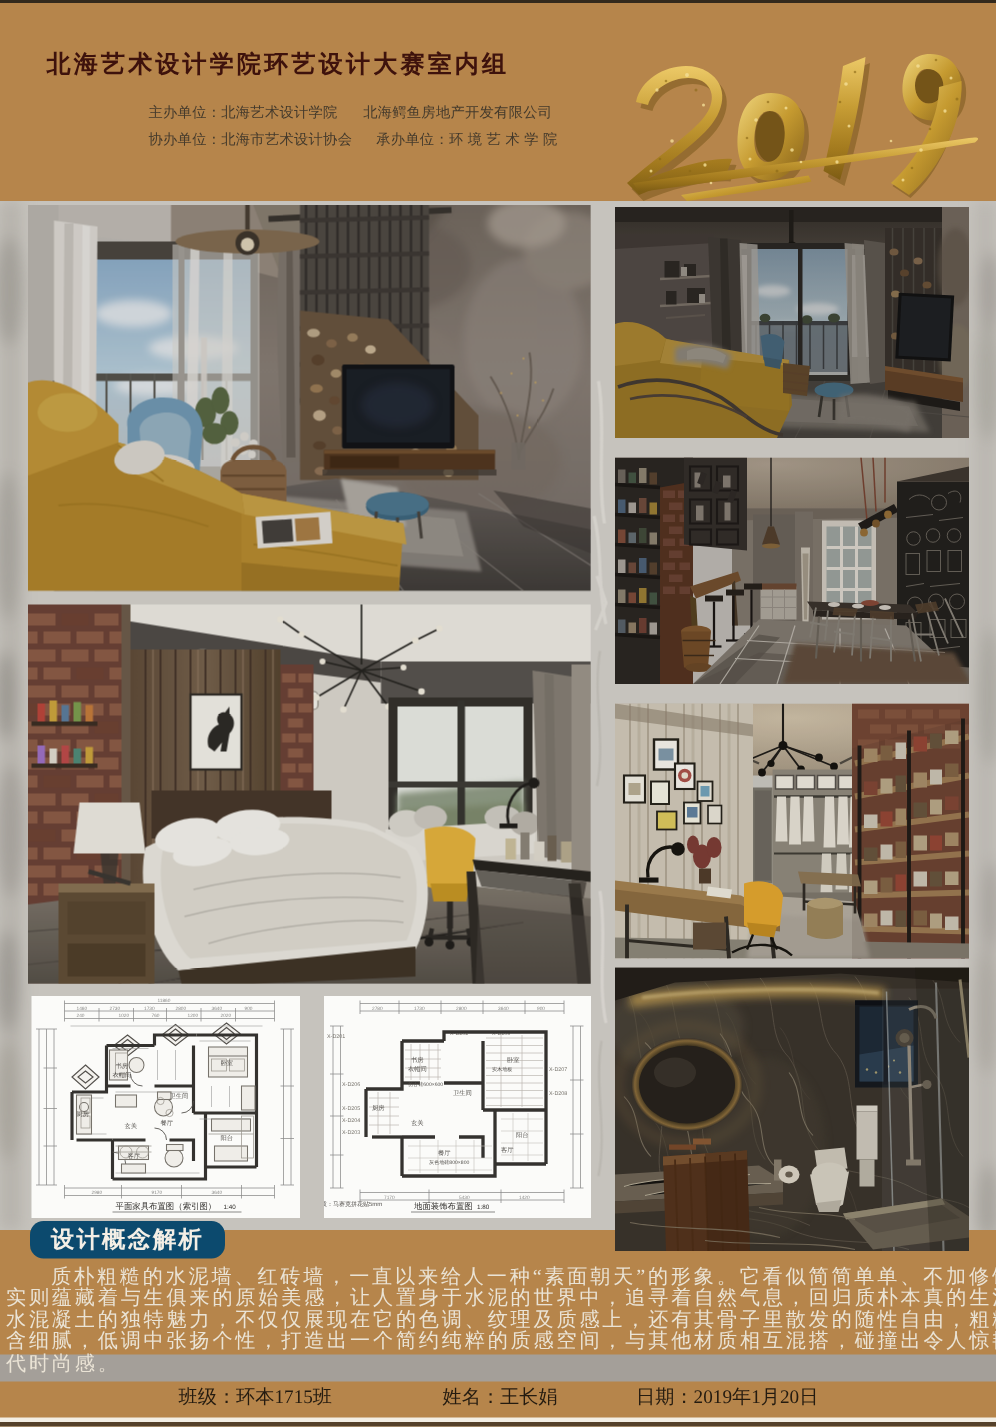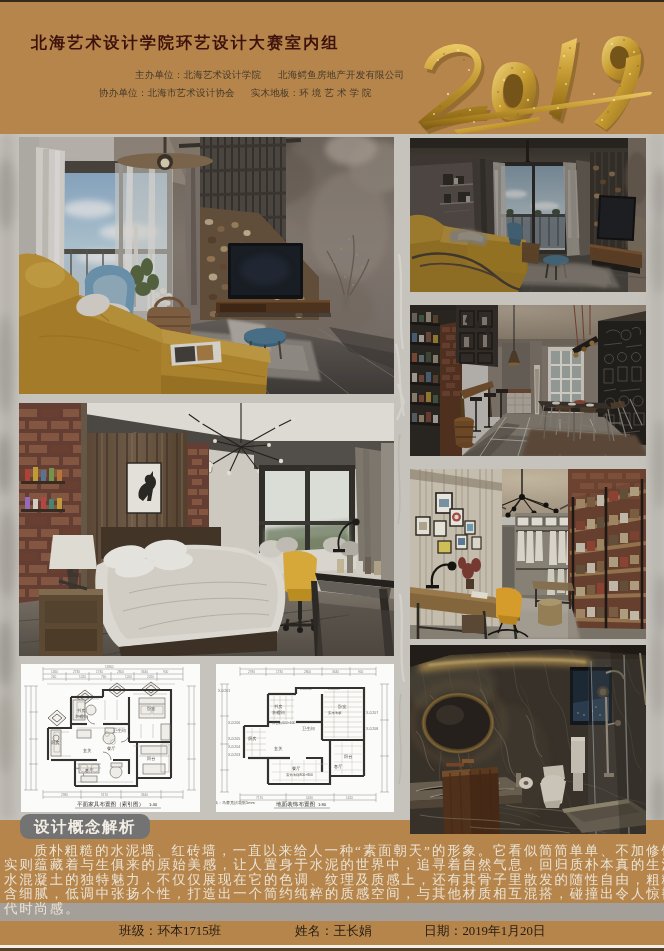--- a/index.html
+++ b/index.html
@@ -7,23 +7,23 @@
        background:#b6854b;font-family:"Liberation Sans",sans-serif;}
   .abs{position:absolute;}
 </style>
 </head>
 <body>
 
 <div class="abs" style="left:0;top:0;width:664px;height:2px;background:#33291c;"></div>
 
 <div class="abs" style="left:31px;top:33px;width:420px;font-weight:bold;font-size:16px;letter-spacing:2.15px;color:#3e120c;">北海艺术设计学院环艺设计大赛室内组</div>
 
-<div class="abs" style="left:99px;top:69px;font-size:9.5px;color:#443a2c;letter-spacing:0.2px;margin-left:36px;">主办单位：北海艺术设计学院<span style="margin-left:17px;">北海鳄鱼房地产开发有限公司</span></div>
-
-<div class="abs" style="left:99px;top:87px;font-size:9.5px;color:#443a2c;letter-spacing:0.2px;">协办单位：北海市艺术设计协会<span style="margin-left:16px;">实木地板：环 境 艺 术 学 院</span></div>
+<div class="abs" style="left:99px;top:69px;font-size:9.5px;color:#443a2c;letter-spacing:0.2px;">主办单位：北海艺术设计学院<span style="margin-left:17px;">北海鳄鱼房地产开发有限公司</span></div>
+
+<div class="abs" style="left:99px;top:87px;font-size:9.5px;color:#443a2c;letter-spacing:0.2px;">协办单位：北海市艺术设计协会<span style="margin-left:16px;">承办单位：环 境 艺 术 学 院</span></div>
 
 <div class="abs" style="left:414px;top:22px;">
 <svg width="250" height="112" viewBox="0 0 250 112">
   <defs>
     <linearGradient id="gold" x1="0" y1="0" x2="0" y2="1">
       <stop offset="0" stop-color="#ecc967"></stop>
       <stop offset="0.4" stop-color="#c79d35"></stop>
       <stop offset="0.75" stop-color="#a37a1e"></stop>
       <stop offset="1" stop-color="#7d5c14"></stop>
     </linearGradient>
@@ -1702,21 +1702,21 @@
         <text x="70" y="112">灰色地砖800×800</text>
  </g>
 
  <text x="60" y="142" font-size="5.6" fill="#2f2d2a" font-family="Liberation Sans">地面装饰布置图</text>
  <text x="102" y="142" font-size="4.2" fill="#2f2d2a" font-family="Liberation Sans">1:80</text>
  <line x1="58" y1="144" x2="114" y2="144" stroke="#8a8a88" stroke-width="0.7"></line>
  <text x="-14" y="140" font-size="4" fill="#55524e" font-family="Liberation Sans">地面材质：马赛克拼花贴5mm</text>
 </svg>
 </div>
 
-<div class="abs" style="left:20px;top:814px;width:130px;height:25px;background:#737373;border-radius:9px;color:#f4efe6;font-weight:bold;font-size:15.5px;text-align:center;line-height:25px;letter-spacing:1.5px;">设计概念解析</div>
+<div class="abs" style="left:20px;top:814px;width:130px;height:25px;background:#0c4a6e;border-radius:9px;color:#f4efe6;font-weight:bold;font-size:15.5px;text-align:center;line-height:25px;letter-spacing:1.5px;">设计概念解析</div>
 
 <div class="abs" style="left:0;top:903px;width:664px;height:18px;background:#a49f99;"></div>
 
 <div class="abs" style="left:4px;top:844px;width:660px;font-size:13.4px;line-height:14.4px;color:#eae3d5;letter-spacing:1.9px;white-space:nowrap;font-family:'Liberation Serif',serif;">
 <span style="margin-left:30px;"></span>质朴粗糙的水泥墙、红砖墙，一直以来给人一种“素面朝天”的形象。它看似简简单单、不加修饰，<br>
 实则蕴藏着与生俱来的原始美感，让人置身于水泥的世界中，追寻着自然气息，回归质朴本真的生活。清<br>
 水混凝土的独特魅力，不仅仅展现在它的色调、纹理及质感上，还有其骨子里散发的随性自由，粗糙中饱<br>
 含细腻，低调中张扬个性，打造出一个简约纯粹的质感空间，与其他材质相互混搭，碰撞出令人惊艳的现<br>
 代时尚感。
 </div>

